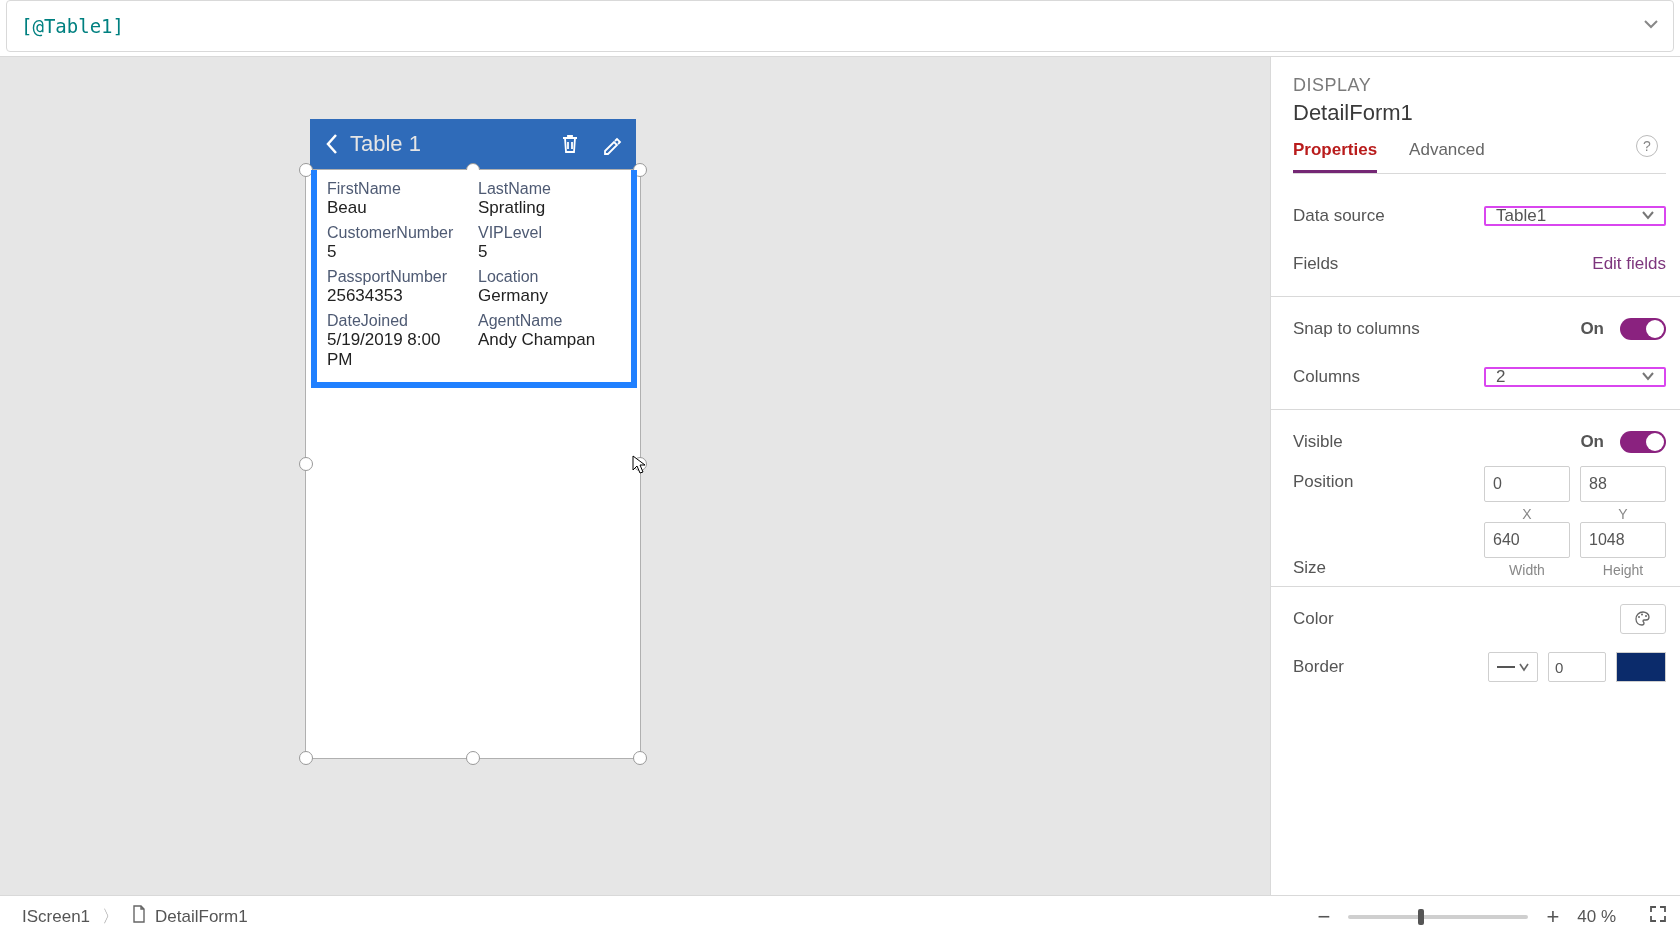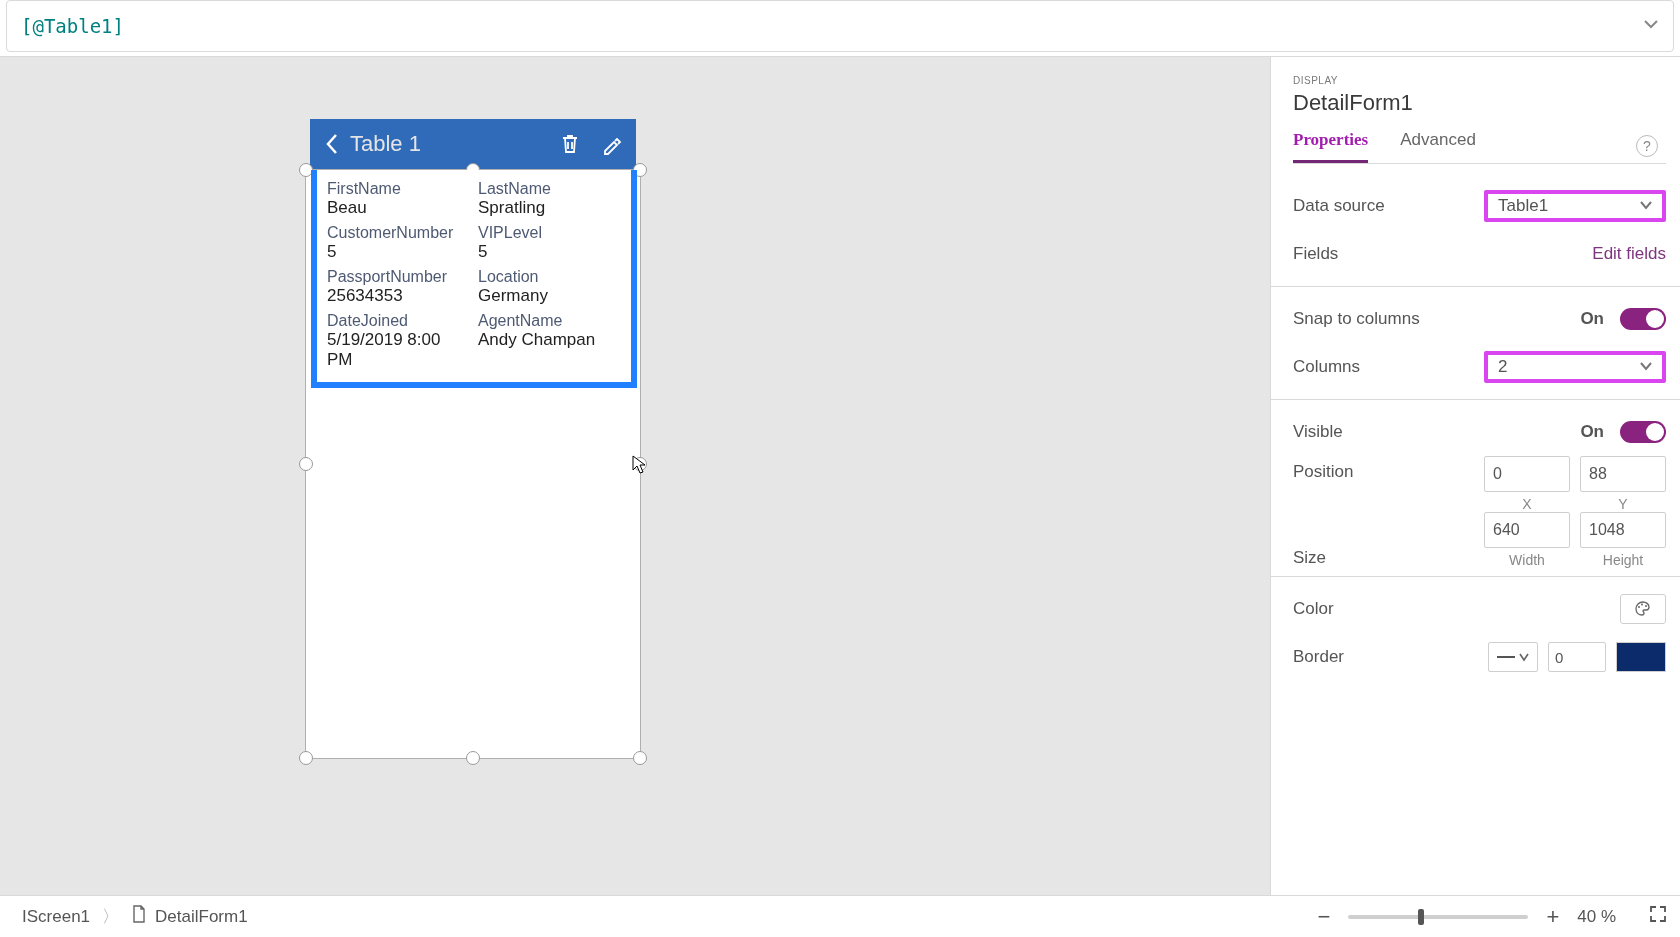--- a/index.html
+++ b/index.html
@@ -78,33 +78,33 @@
   }
   .cell { padding:2px 2px; }
   .flabel { color:#4e5a73; font-size:16px; }
   .fvalue { color:#222; font-size:17px; }
 
   .cursor-arrow {
     position:absolute; left:632px; top:398px; pointer-events:none;
   }
 
   
-  .sp-label { color:#7a7a7a; font-size:10px; letter-spacing:.5px; }
+  .sp-label { color:#7a7a7a; font-size:18px; letter-spacing:.5px; }
   .sp-title { font-size:22px; color:#3a3a3a; margin:4px 0 14px 0; }
   .help-icon { position:absolute; right:22px; top:78px; color:#888; border:1px solid #bbb; width:22px; height:22px; border-radius:50%; display:flex; align-items:center; justify-content:center; font-size:14px; cursor:pointer;}
   .tabs { display:flex; gap:32px; border-bottom:1px solid var(--border); margin-bottom:18px;}
   .tab { padding-bottom:10px; cursor:pointer; color:#666; }
-  .tab.active { color:#a21caf; border-bottom:3px solid var(--accent); font-weight:600;font-family:Liberation Serif, serif; }
+  .tab.active { color:#b91c1c; border-bottom:3px solid var(--accent); font-weight:600; }
 
   .prop-row { display:flex; align-items:center; min-height:48px; }
   .prop-row .pl { flex:1; }
   .sep { height:1px; background:var(--border); margin:8px -14px 8px -22px; }
 
   .dropdown {
-    width:182px; height:32px; border:4px solid #d946ef; border-radius:2px;
+    width:182px; height:20px; border:2px solid #d946ef; border-radius:2px;
     background:#fff; display:flex; align-items:center; padding:0 10px;
     color:#555; cursor:pointer; justify-content:space-between;
   }
   .chev { color:#777; }
 
   .link { color:var(--link-purple); cursor:pointer; }
 
   .toggle {
     width:46px; height:22px; border-radius:11px; background:var(--toggle-on);
     position:relative; cursor:pointer;

